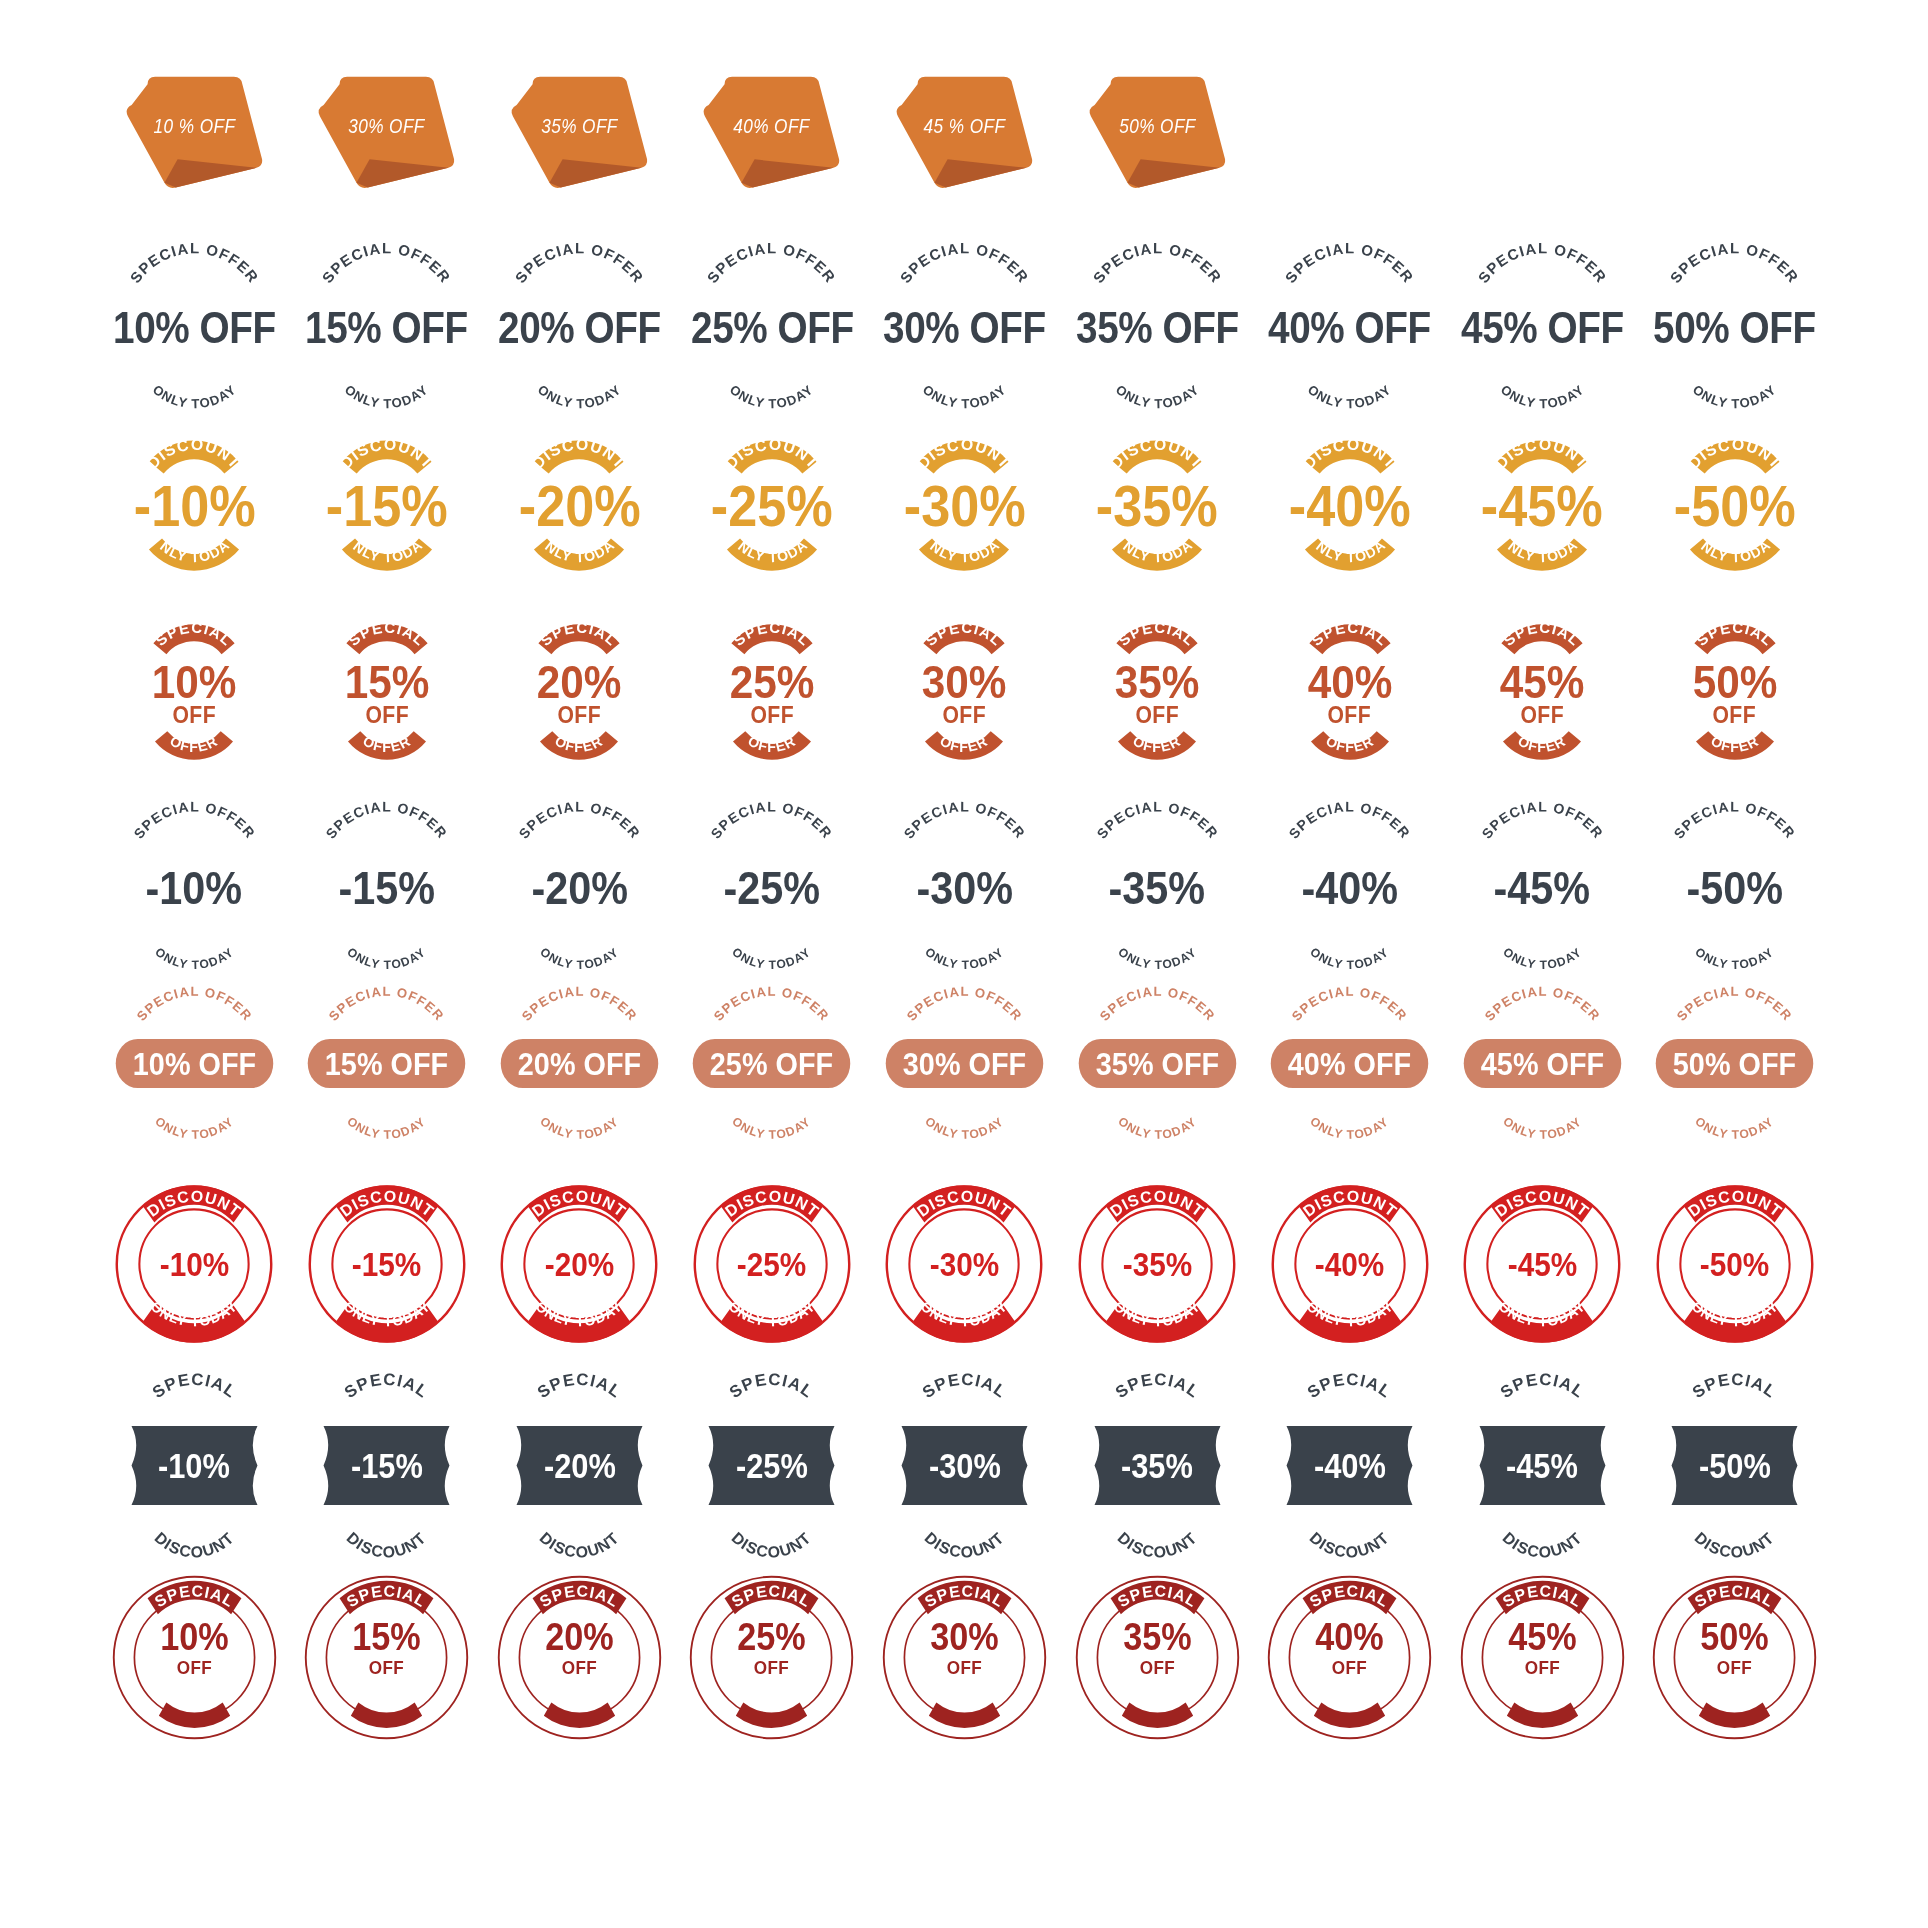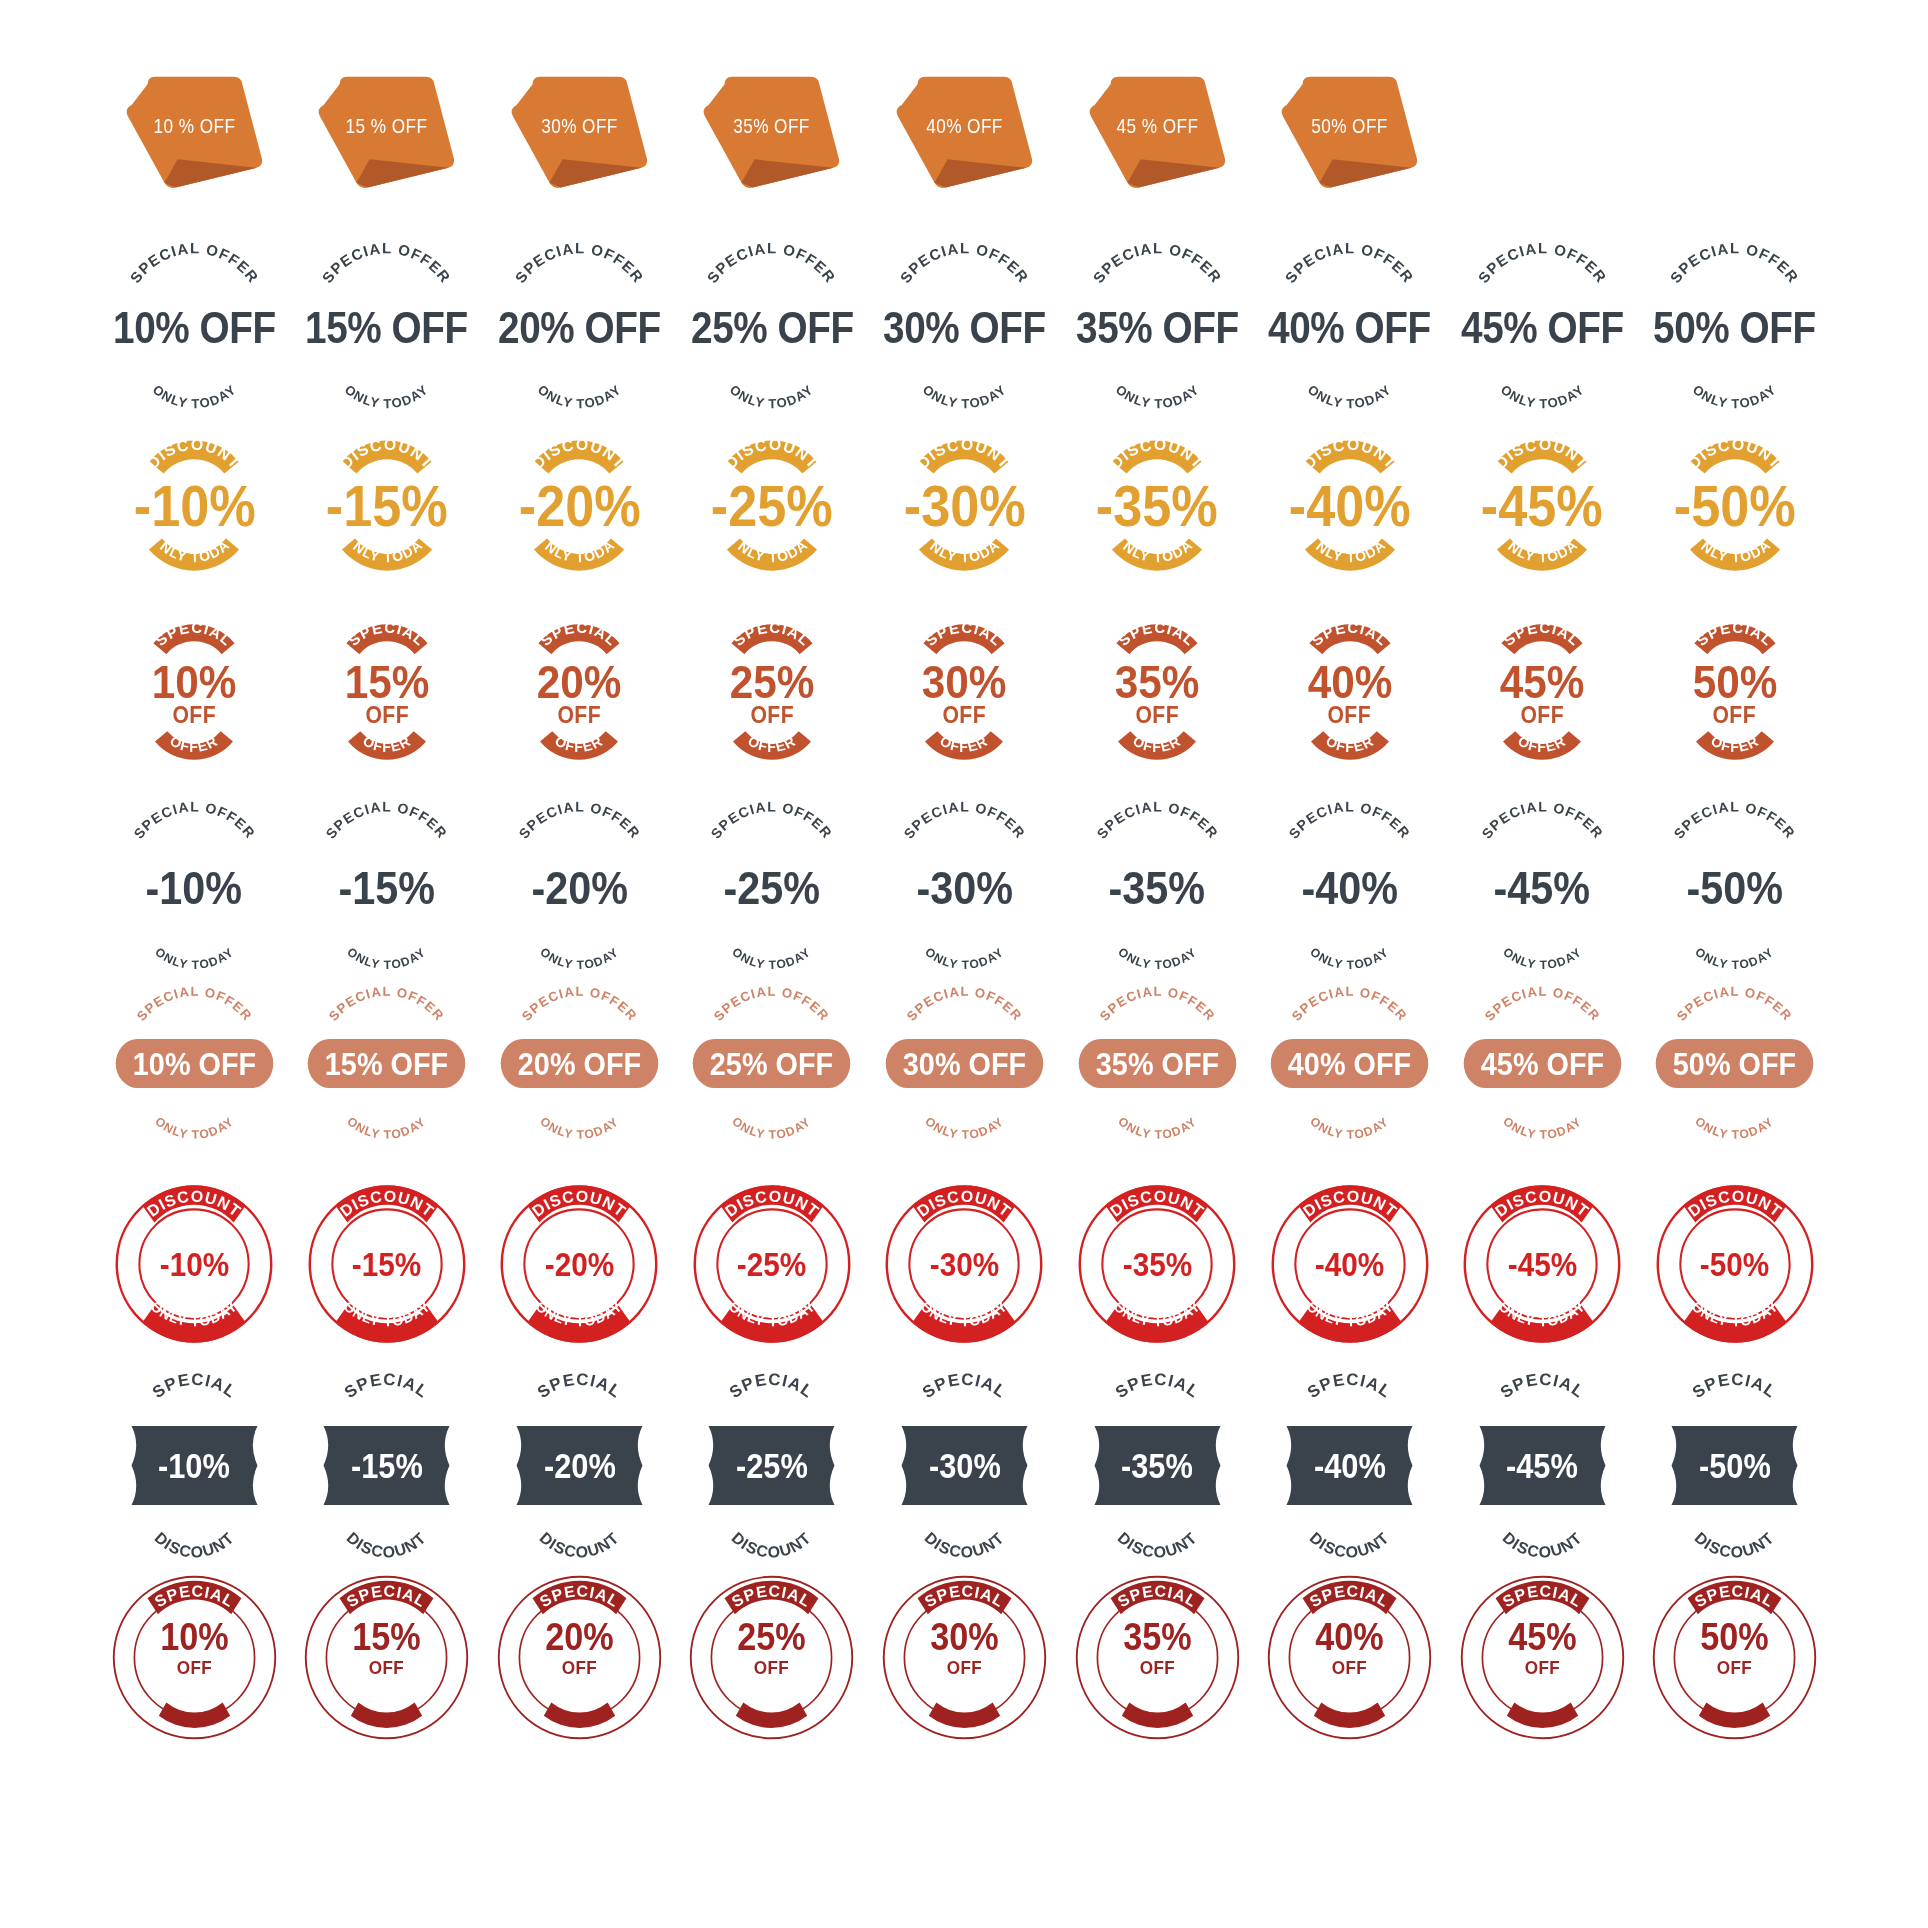--- a/index.html
+++ b/index.html
@@ -157,39 +157,29 @@
   .stamp2 .ctr .off{
     display:block;font-size:19px;font-weight:700;line-height:1;margin-top:1.9px;
     transform:scaleX(.9);letter-spacing:0.5px;
   }
 </style>
 </head>
 <body>
 
 <div class="sheet">
 
-  <div class="grid-row r1" id="row1" style="margin-top:73px;">
+  <div class="grid-row r1" id="row1" style="margin-top:73px;font-style:italic;">
       <div class="cell">
       <div class="tag-wrap">
         <svg width="151" height="122" viewBox="0 0 160 130">
           <path d="M30 12 Q30 4 38 4 L122 4 Q130 4 131 12 L152 92 Q153 99 146 101
                    L60 122 Q52 124 48 117 L9 46 Q5 38 13 34 Z" fill="#D87A33"></path>
           <path d="M48 117 L60 122 L146 101 L62 92 Z" fill="#B2592A"></path>
         </svg>
         <div class="tag-label">10 % OFF</div>
-      </div>
-      </div>
-      <div class="cell">
-      <div class="tag-wrap">
-        <svg width="151" height="122" viewBox="0 0 160 130">
-          <path d="M30 12 Q30 4 38 4 L122 4 Q130 4 131 12 L152 92 Q153 99 146 101
-                   L60 122 Q52 124 48 117 L9 46 Q5 38 13 34 Z" fill="#D87A33"></path>
-          <path d="M48 117 L60 122 L146 101 L62 92 Z" fill="#B2592A"></path>
-        </svg>
-        <div class="tag-label">15 % OFF</div>
       </div>
       </div>
       <div class="cell">
       <div class="tag-wrap">
         <svg width="151" height="122" viewBox="0 0 160 130">
           <path d="M30 12 Q30 4 38 4 L122 4 Q130 4 131 12 L152 92 Q153 99 146 101
                    L60 122 Q52 124 48 117 L9 46 Q5 38 13 34 Z" fill="#D87A33"></path>
           <path d="M48 117 L60 122 L146 101 L62 92 Z" fill="#B2592A"></path>
         </svg>
         <div class="tag-label">30% OFF</div>

